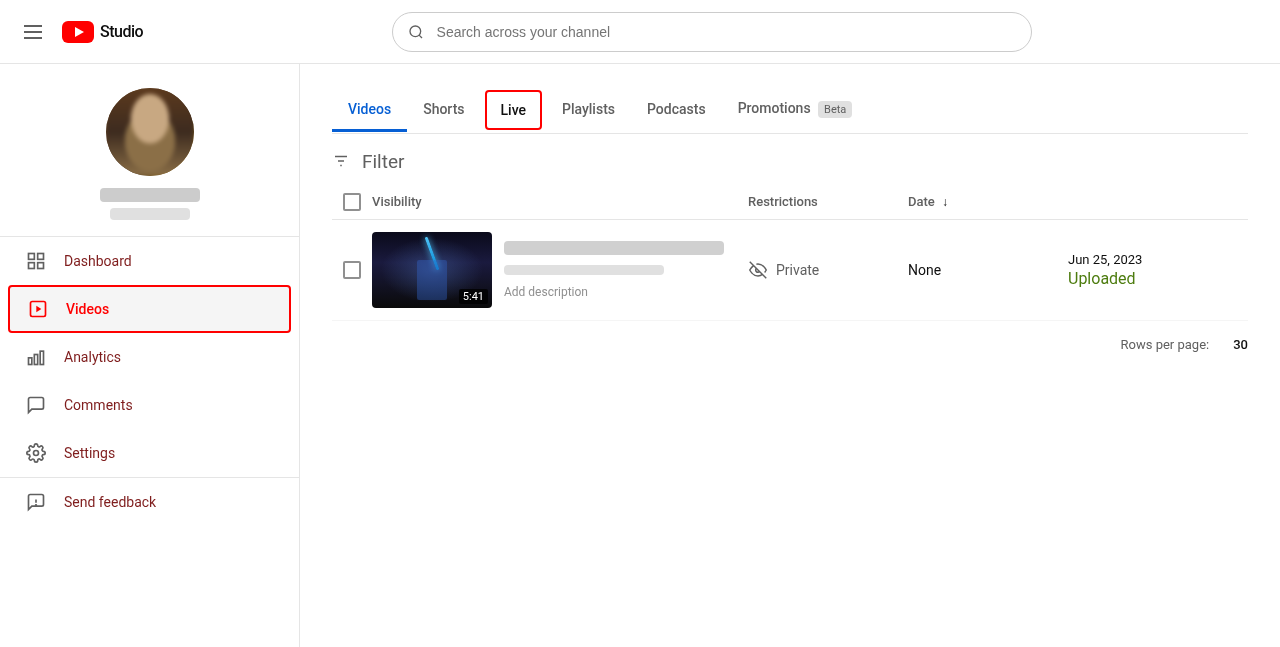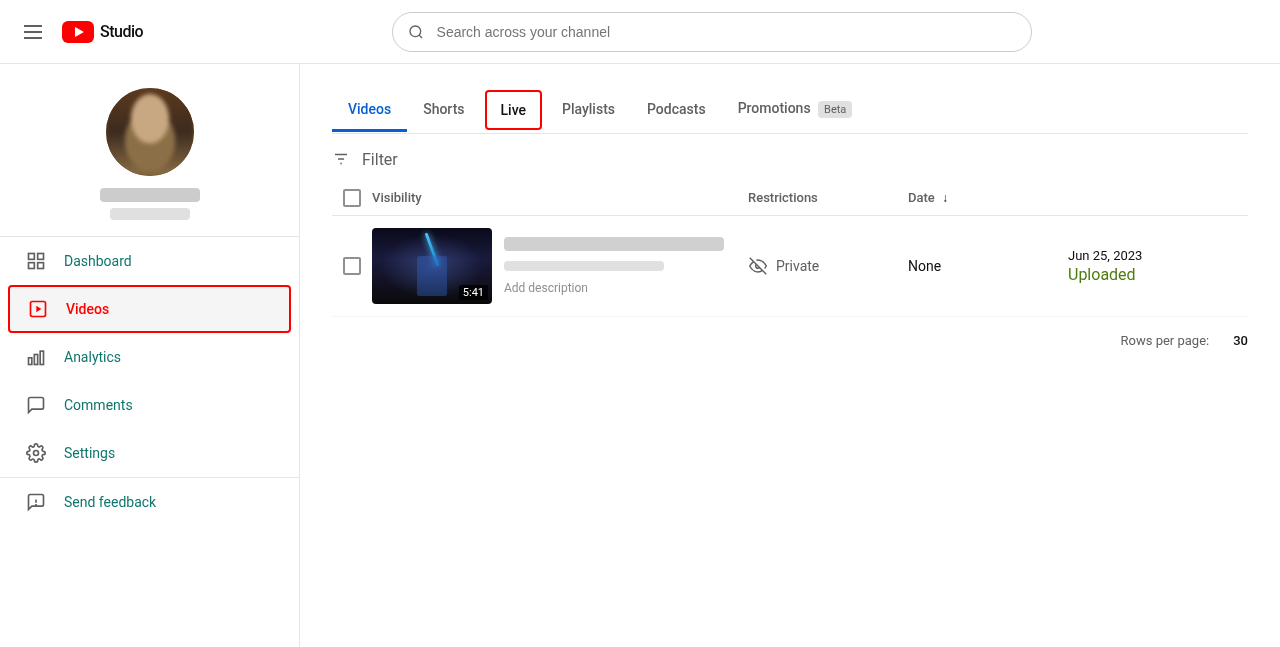--- a/index.html
+++ b/index.html
@@ -129,21 +129,21 @@
       border-radius: 4px;
     }
 
     .nav-item {
       display: flex;
       align-items: center;
       gap: 16px;
       padding: 12px 24px;
       cursor: pointer;
       border-radius: 0;
-      color: #0f766e;
+      color: #7f1d1d;
       font-size: 14px;
       font-weight: 400;
       transition: background 0.1s;
       text-decoration: none;
     }
     .nav-item.active {
       background: #f5f5f5;
       color: #ff0000;
       font-weight: 500;
       border: 2px solid #ff0000;
@@ -219,21 +219,21 @@
       font-weight: 400;
     }
 
     
     .filter-bar {
       display: flex;
       align-items: center;
       padding: 16px 0 12px;
       gap: 12px;
       color: #606060;
-      font-size: 16px;
+      font-size: 19px;
       cursor: pointer;
     }
     .filter-icon {
       display: flex;
       align-items: center;
     }
 
     
     .table-header {
       display: grid;

